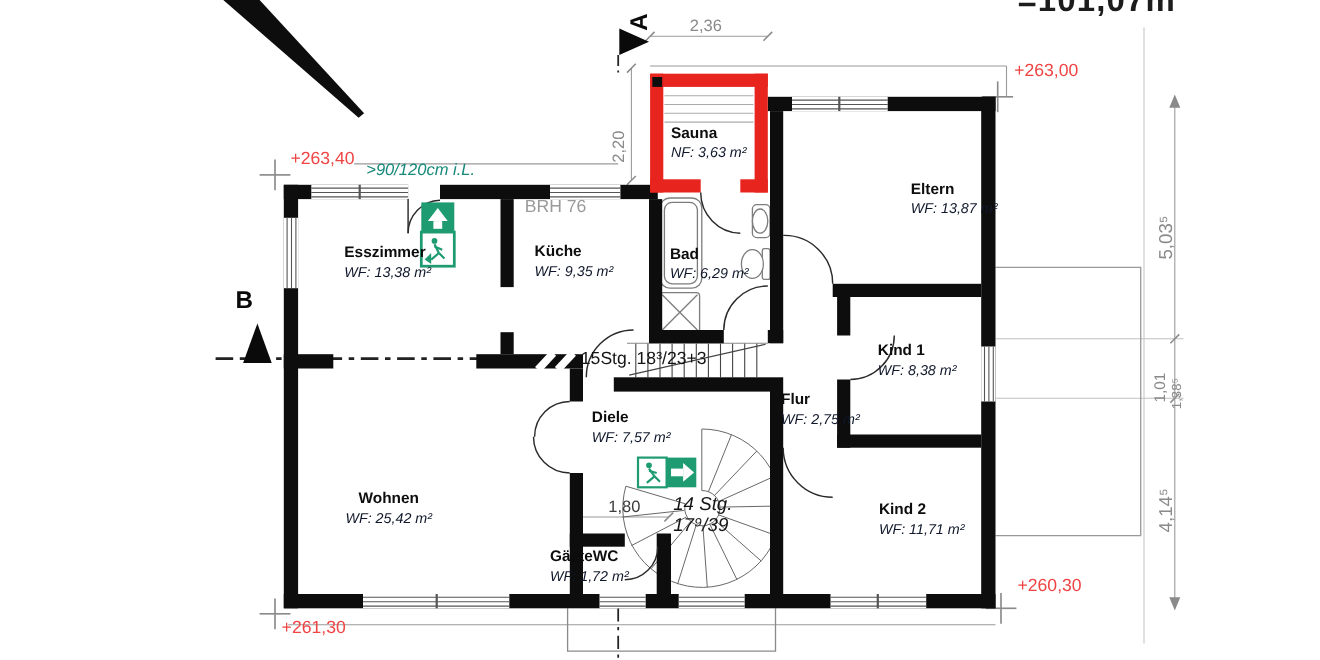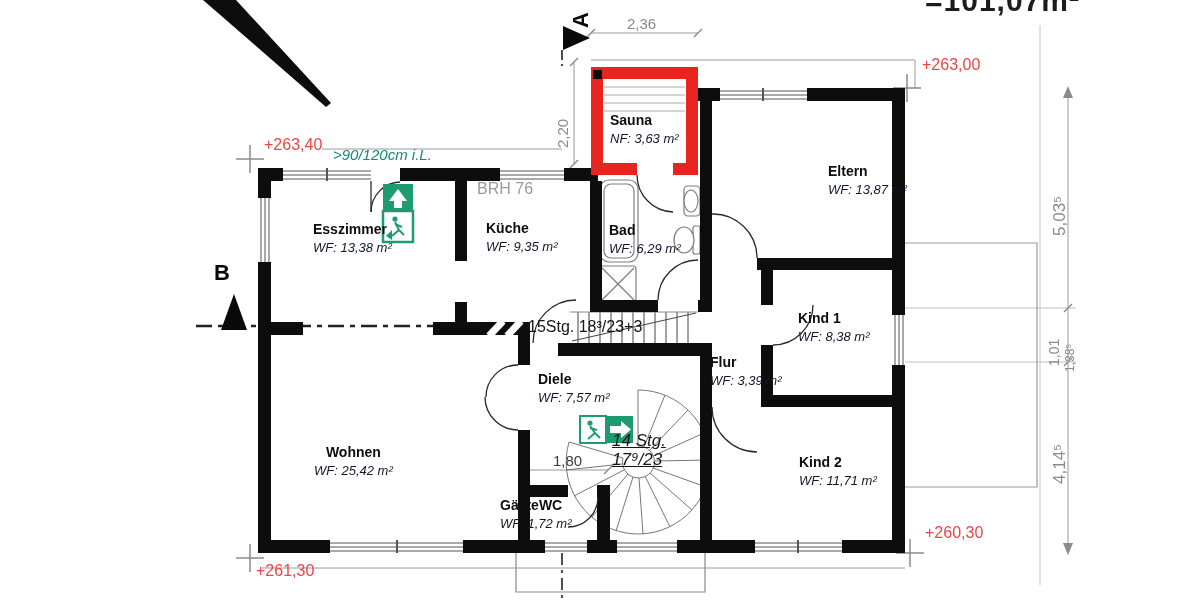--- a/index.html
+++ b/index.html
@@ -283,23 +283,23 @@
 <div class="lbl dim rot" style="left:554px;top:148px;">2,20</div>
 <div class="lbl dim rot" style="left:1050px;top:236px;font-size:17px;">5,03⁵</div>
 <div class="lbl dim rot" style="left:1046px;top:366px;font-size:14px;">1,01</div>
 <div class="lbl dim rot" style="left:1063px;top:372px;font-size:12px;">1,38⁵</div>
 <div class="lbl dim rot" style="left:1050px;top:484px;font-size:17px;">4,14⁵</div>
 <div class="lbl dim" style="left:553px;top:452px;color:#3c3c3c;">1,80</div>
 
 <div class="lbl teal" style="left:333px;top:146px;font-style:italic;">&gt;90/120cm i.L.</div>
 <div class="lbl gray-note" style="left:477px;top:180px;">BRH 76</div>
 <div class="lbl stair-note" style="left:528px;top:318px;">15Stg. 18³/23+3</div>
-<div class="lbl stair-note-italic" style="left:612px;top:432px;text-decoration:underline;">
+<div class="lbl stair-note-italic" style="left:612px;top:450px;">
   <div>14 Stg.</div>
-  <div>17⁹/23</div>
+  <div>17⁹/39</div>
 </div>
 
 <div class="lbl marker-letter rot" style="left:568px;top:28px;">A</div>
 <div class="lbl marker-letter" style="left:214px;top:260px;">B</div>
 
 <div class="room" style="left:610px;top:112px;">
   <div class="nm">Sauna</div>
   <div class="ar">NF: 3,63 m²</div>
 </div>
 <div class="room" style="left:828px;top:163px;">
@@ -317,21 +317,21 @@
 <div class="room" style="left:609px;top:222px;">
   <div class="nm">Bad</div>
   <div class="ar">WF: 6,29 m²</div>
 </div>
 <div class="room" style="left:798px;top:310px;">
   <div class="nm">Kind 1</div>
   <div class="ar">WF: 8,38 m²</div>
 </div>
 <div class="room" style="left:710px;top:354px;">
   <div class="nm">Flur</div>
-  <div class="ar">WF: 3,39 m²</div>
+  <div class="ar">WF: 2,75 m²</div>
 </div>
 <div class="room" style="left:538px;top:371px;">
   <div class="nm">Diele</div>
   <div class="ar">WF: 7,57 m²</div>
 </div>
 <div class="room" style="left:314px;top:444px;text-align:center;">
   <div class="nm">Wohnen</div>
   <div class="ar">WF: 25,42 m²</div>
 </div>
 <div class="room" style="left:799px;top:454px;">

